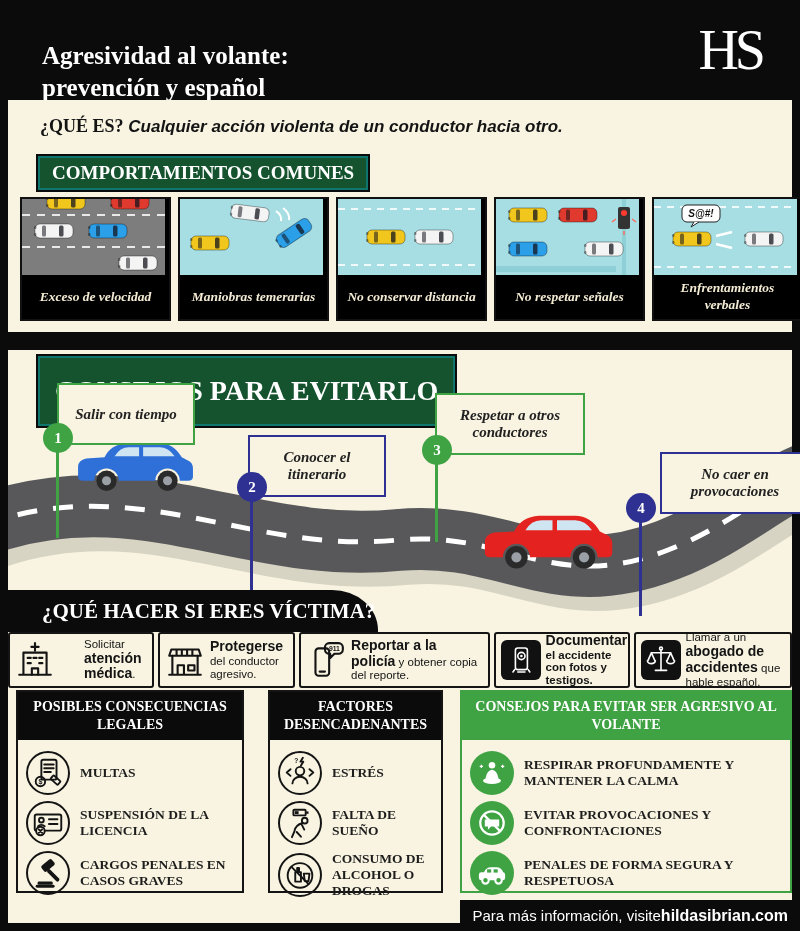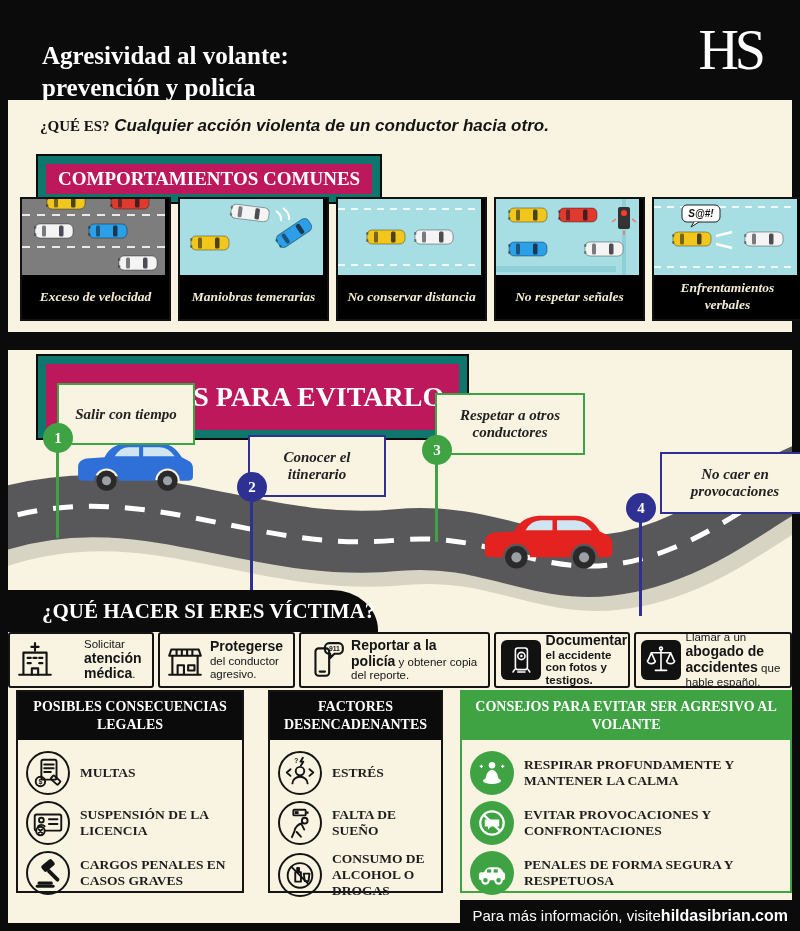--- a/index.html
+++ b/index.html
@@ -14,27 +14,27 @@
   .logo{position:absolute;right:38px;top:18px;color:#fff;font-family:"Liberation Serif",serif;
         font-size:56px;letter-spacing:-4px;font-weight:normal;}
 
   
   .panel{position:absolute;left:8px;width:784px;background:#f8f4e1;}
   .panel1{top:100px;height:232px;}
   .panel2{top:350px;height:573px;}
 
   
   .whatis{margin:0;position:absolute;left:32px;top:16px;font-size:17px;color:#141414;white-space:nowrap;}
-  .whatis .q{font-family:"Liberation Serif",serif;font-weight:bold;font-size:15px;}
+  .whatis .q{font-family:"Liberation Serif",serif;font-weight:bold;font-size:18px;}
   .whatis .qt{font-style:italic;font-weight:bold;font-size:17px;}
 
   
-  .black-label{display:inline-block;background:#be185d;color:#fff;
+  .black-label{display:inline-block;background:#14532d;color:#fff;
     font-family:"Liberation Serif",serif;font-weight:bold;
-    border:8px solid #0f766e;outline:2px solid #0b0b0b;padding:4px 12px;}
+    border:2px solid #0f766e;outline:2px solid #0b0b0b;padding:4px 12px;}
   .bl1{position:absolute;left:30px;top:56px;font-size:19px;}
   .bl2{position:absolute;left:30px;top:6px;font-size:28px;padding:17px 15px;z-index:3;}
 
   
   .cards{position:absolute;left:12px;top:97px;display:flex;gap:7px;}
   .card{width:147px;border:2px solid #111;background:#000;}
   .card svg.scene{display:block;width:143px;height:76px;}
   .card figcaption{height:44px;display:flex;align-items:center;justify-content:center;text-align:center;
      color:#f3ebd3;font-family:"Liberation Serif",serif;font-weight:bold;font-style:italic;
      font-size:13.5px;line-height:1.25;padding:0 4px;}
@@ -116,21 +116,21 @@
         <circle cx="32" cy="42" r="4.5" fill="#9aa0a6"></circle>
       <circle cx="92" cy="42" r="10" fill="#2a2a2a"></circle>
         <circle cx="92" cy="42" r="4.5" fill="#9aa0a6"></circle>
     </symbol>
   </defs>
 </svg>
 
 <div class="header">
   <div class="title">
     <div>Agresividad al volante:</div>
-    <div>prevención y policía</div>
+    <div>prevención y español</div>
   </div>
   <div class="logo serif">HS</div>
 </div>
 
 <section class="panel panel1">
   <p class="whatis">
     <span class="q">¿QUÉ ES?</span>
     <span class="qt">Cualquier acción violenta de un conductor hacia otro.</span>
   </p>
   <div class="black-label bl1">COMPORTAMIENTOS COMUNES</div>

